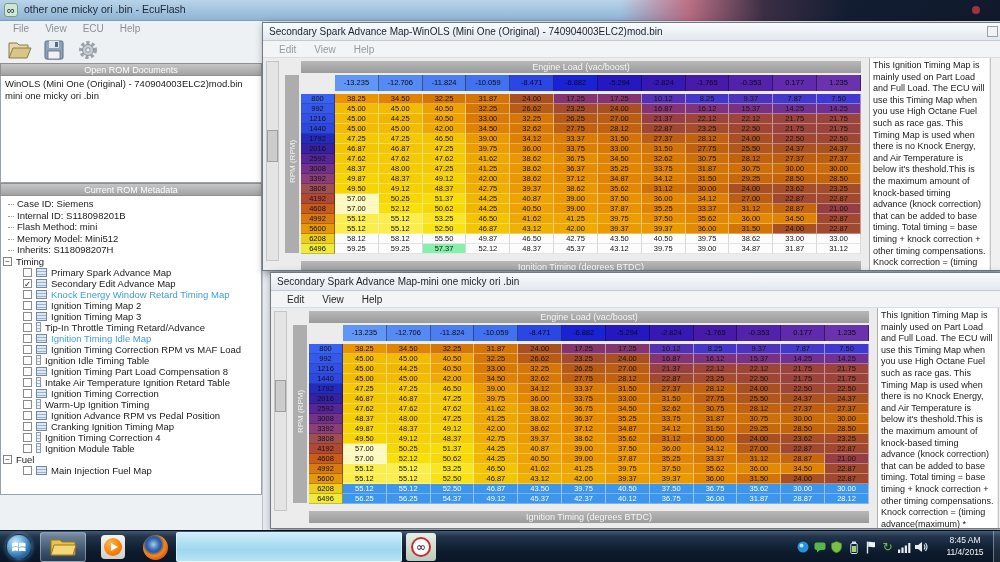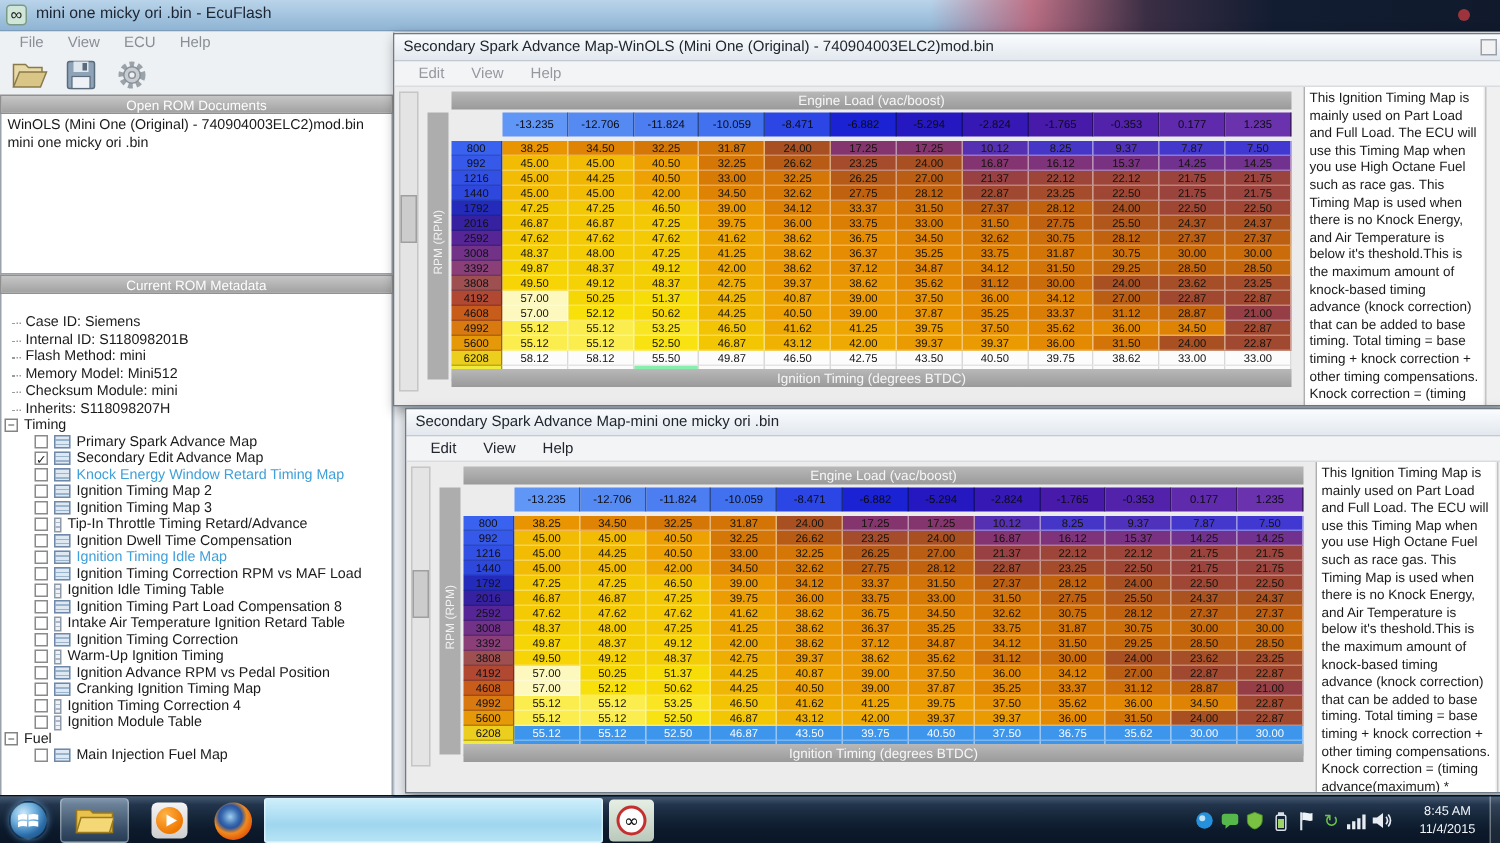--- a/index.html
+++ b/index.html
@@ -20,22 +20,22 @@
 
   .left-panel{position:absolute;left:0;top:21px;width:263px;height:509px;background:#eef1f4;border-right:1px solid #b9c2cc;}
   .menubar{height:15px;padding-left:6px;font-size:10px;color:#8a8f96;display:flex;gap:2px;align-items:center;}
   .menubar span{padding:0 7px;cursor:default;}
   .toolbar{height:27px;display:flex;gap:10px;align-items:center;padding-left:8px;}
   .tool-btn{width:24px;height:22px;display:flex;align-items:center;justify-content:center;}
   .section-header{height:13px;background:linear-gradient(#c6c6c6,#a2a2a2);border:1px solid #909090;
     color:#fdfdfd;font-size:9px;line-height:12px;text-align:center;}
   .rom-list{height:107px;background:#fff;border:1px solid #9aa2ab;border-top:none;font-size:9.5px;color:#1a1a1a;padding-top:2px;}
   .rom-list div{line-height:11.5px;padding-left:4px;white-space:nowrap;overflow:hidden;}
-  .tree-panel{height:335px;background:#fff;border:1px solid #9aa2ab;border-top:none;font-size:9.5px;color:#1a1a1a;
-    overflow:hidden;padding-top:13px;}
+  .tree-panel{height:299px;background:#fff;border:1px solid #9aa2ab;border-top:none;font-size:9.5px;color:#1a1a1a;
+    overflow:hidden;padding-top:2px;}
   .meta-row{height:11.5px;line-height:11.5px;padding-left:16px;position:relative;white-space:nowrap;}
   .meta-row::before{content:"";position:absolute;left:7px;top:6px;width:6px;border-top:1px dotted #9a9a9a;}
   .tree-section{height:11px;line-height:11px;display:flex;align-items:center;gap:4px;padding-left:2px;}
   .expand-box{width:9px;height:9px;border:1px solid #848484;background:#fff;font-size:8px;line-height:7px;text-align:center;color:#333;flex:0 0 9px;}
   .tree-item{height:11px;display:flex;align-items:center;gap:4px;padding-left:22px;white-space:nowrap;}
   .checkbox{width:9px;height:9px;border:1px solid #8a8a8a;background:#fff;flex:0 0 9px;font-size:8.5px;line-height:8px;text-align:center;color:#222;}
   .icon-map{width:11px;height:9px;flex:0 0 11px;border:1px solid #7088a8;
     background:repeating-linear-gradient(to bottom,#dde8f2 0 2px,#9ab4cc 2px 3px),#dde8f2;}
   .icon-curve{width:5px;height:10px;flex:0 0 5px;border:1px solid #8f9aa8;
     background:repeating-linear-gradient(to bottom,#eef2f6 0 2px,#a8b8c8 2px 3px);}
@@ -52,21 +52,21 @@
   .wmenu span{padding:0 8px;color:#22262c;}
   .wmenu.dim span{color:#95999f;}
   .wcontent{position:absolute;left:0;top:35px;right:0;bottom:0;background:#ececec;overflow:hidden;}
   .gutter{position:absolute;left:3px;top:3px;width:13px;height:200px;background:#e4e4e4;border:1px solid #c6c6c6;}
   .gutter .thumb{position:absolute;left:0px;top:68px;width:11px;height:32px;background:#cccccc;border:1px solid #9f9f9f;}
   .yaxis-strip{position:absolute;left:22px;top:17px;width:14px;height:178px;background:#adadad;}
   .yaxis-strip span{position:absolute;left:-30px;top:82px;width:74px;transform:rotate(-90deg);
     font-size:8px;color:#f2f2f2;text-align:center;display:block;}
   .xaxis-bar{position:absolute;left:38px;top:3px;width:560px;height:12px;background:linear-gradient(#b8b8b8,#9a9a9a);
     color:#f6f6f6;font-size:9px;line-height:12px;text-align:center;}
-  .footer-bar{position:absolute;left:38px;top:188px;width:560px;height:12px;background:linear-gradient(#b8b8b8,#9a9a9a);
+  .footer-bar{position:absolute;left:38px;top:203px;width:560px;height:12px;background:linear-gradient(#b8b8b8,#9a9a9a);
     color:#f6f6f6;font-size:9px;line-height:12px;text-align:center;}
   .hdr-grid{position:absolute;left:38px;top:17px;width:560px;height:16px;display:grid;
     grid-template-columns:34px repeat(12,1fr);grid-template-rows:16px;}
   .data-grid{position:absolute;left:38px;top:36px;width:560px;display:grid;
     grid-template-columns:34px repeat(12,1fr);grid-auto-rows:10px;}
   .hc{font-size:7.5px;line-height:15px;text-align:center;color:#0b0b14;border-right:1px solid rgba(0,0,0,.4);overflow:hidden;}
   .corner{background:#ececec;}
   .dc{font-size:7.5px;line-height:10px;text-align:center;color:#17130d;
     border-right:1px solid rgba(255,255,255,.45);border-bottom:1px solid rgba(255,255,255,.35);overflow:hidden;}
   .rh{font-size:7.5px;line-height:10px;text-align:center;color:#101018;
@@ -110,21 +110,21 @@
   .sync-glyph{font-family:"DejaVu Sans",sans-serif;font-size:12px;color:#6cc24a;line-height:12px;}
 </style>
 </head>
 <body>
 
 <div class="desktop abs" style="inset:0;">
 
   <div class="main-window">
     <div class="main-titlebar">
       <span class="app-icon">∞</span>
-      <span class="title-text">mini one micky ori .bin - EcuFlash</span>
+      <span class="title-text">other one micky ori .bin - EcuFlash</span>
       <div class="wallpaper-peek">
           <div class="wallpaper-dot"></div>
         </div>
     </div>
     <div class="left-panel">
       <div class="menubar">
         <span>File</span>
         <span>View</span>
         <span>ECU</span>
         <span>Help</span>
@@ -156,21 +156,20 @@
       <div class="rom-list">
         <div>WinOLS (Mini One (Original) - 740904003ELC2)mod.bin</div>
         <div>mini one micky ori .bin</div>
       </div>
       <div class="section-header">Current ROM Metadata</div>
       <div class="tree-panel" id="tree">
           <div class="meta-row">Case ID: Siemens</div>
           <div class="meta-row">Internal ID: S118098201B</div>
           <div class="meta-row">Flash Method: mini</div>
           <div class="meta-row">Memory Model: Mini512</div>
-          <div class="meta-row">Checksum Module: mini</div>
           <div class="meta-row">Inherits: S118098207H</div>
           <div class="tree-section">
             <span class="expand-box">−</span>
             <span class="tree-label">Timing</span>
           </div>
           <div class="tree-item">
             <span class="checkbox"></span>
             <span class="icon-map"></span>
             <span class="tree-label">Primary Spark Advance Map</span>
           </div>
@@ -191,25 +190,20 @@
           </div>
           <div class="tree-item">
             <span class="checkbox"></span>
             <span class="icon-map"></span>
             <span class="tree-label">Ignition Timing Map 3</span>
           </div>
           <div class="tree-item">
             <span class="checkbox"></span>
             <span class="icon-curve"></span>
             <span class="tree-label">Tip-In Throttle Timing Retard/Advance</span>
-          </div>
-          <div class="tree-item">
-            <span class="checkbox"></span>
-            <span class="icon-map"></span>
-            <span class="tree-label">Ignition Dwell Time Compensation</span>
           </div>
           <div class="tree-item">
             <span class="checkbox"></span>
             <span class="icon-map"></span>
             <span class="tree-label link">Ignition Timing Idle Map</span>
           </div>
           <div class="tree-item">
             <span class="checkbox"></span>
             <span class="icon-map"></span>
             <span class="tree-label">Ignition Timing Correction RPM vs MAF Load</span>

